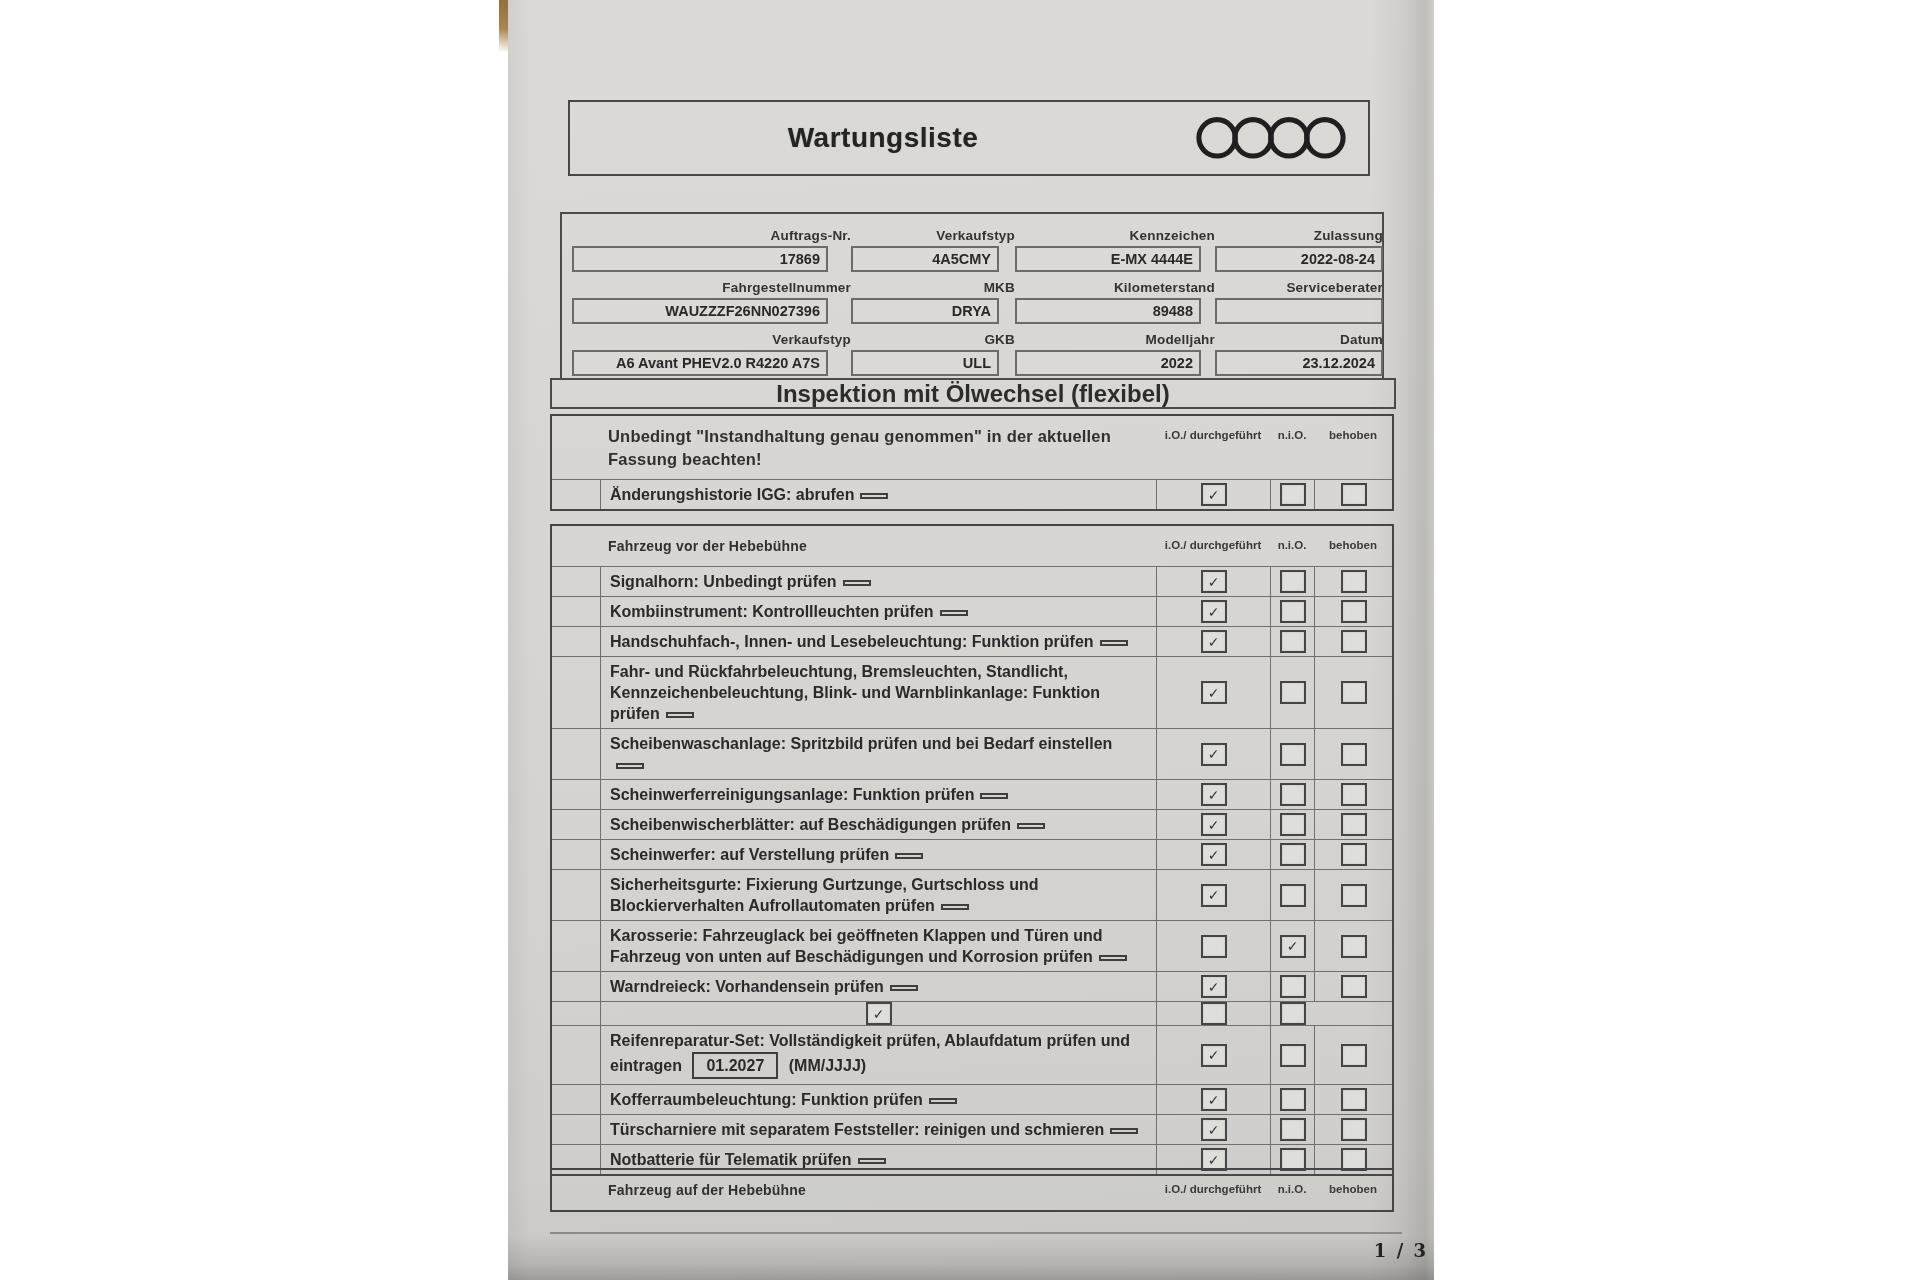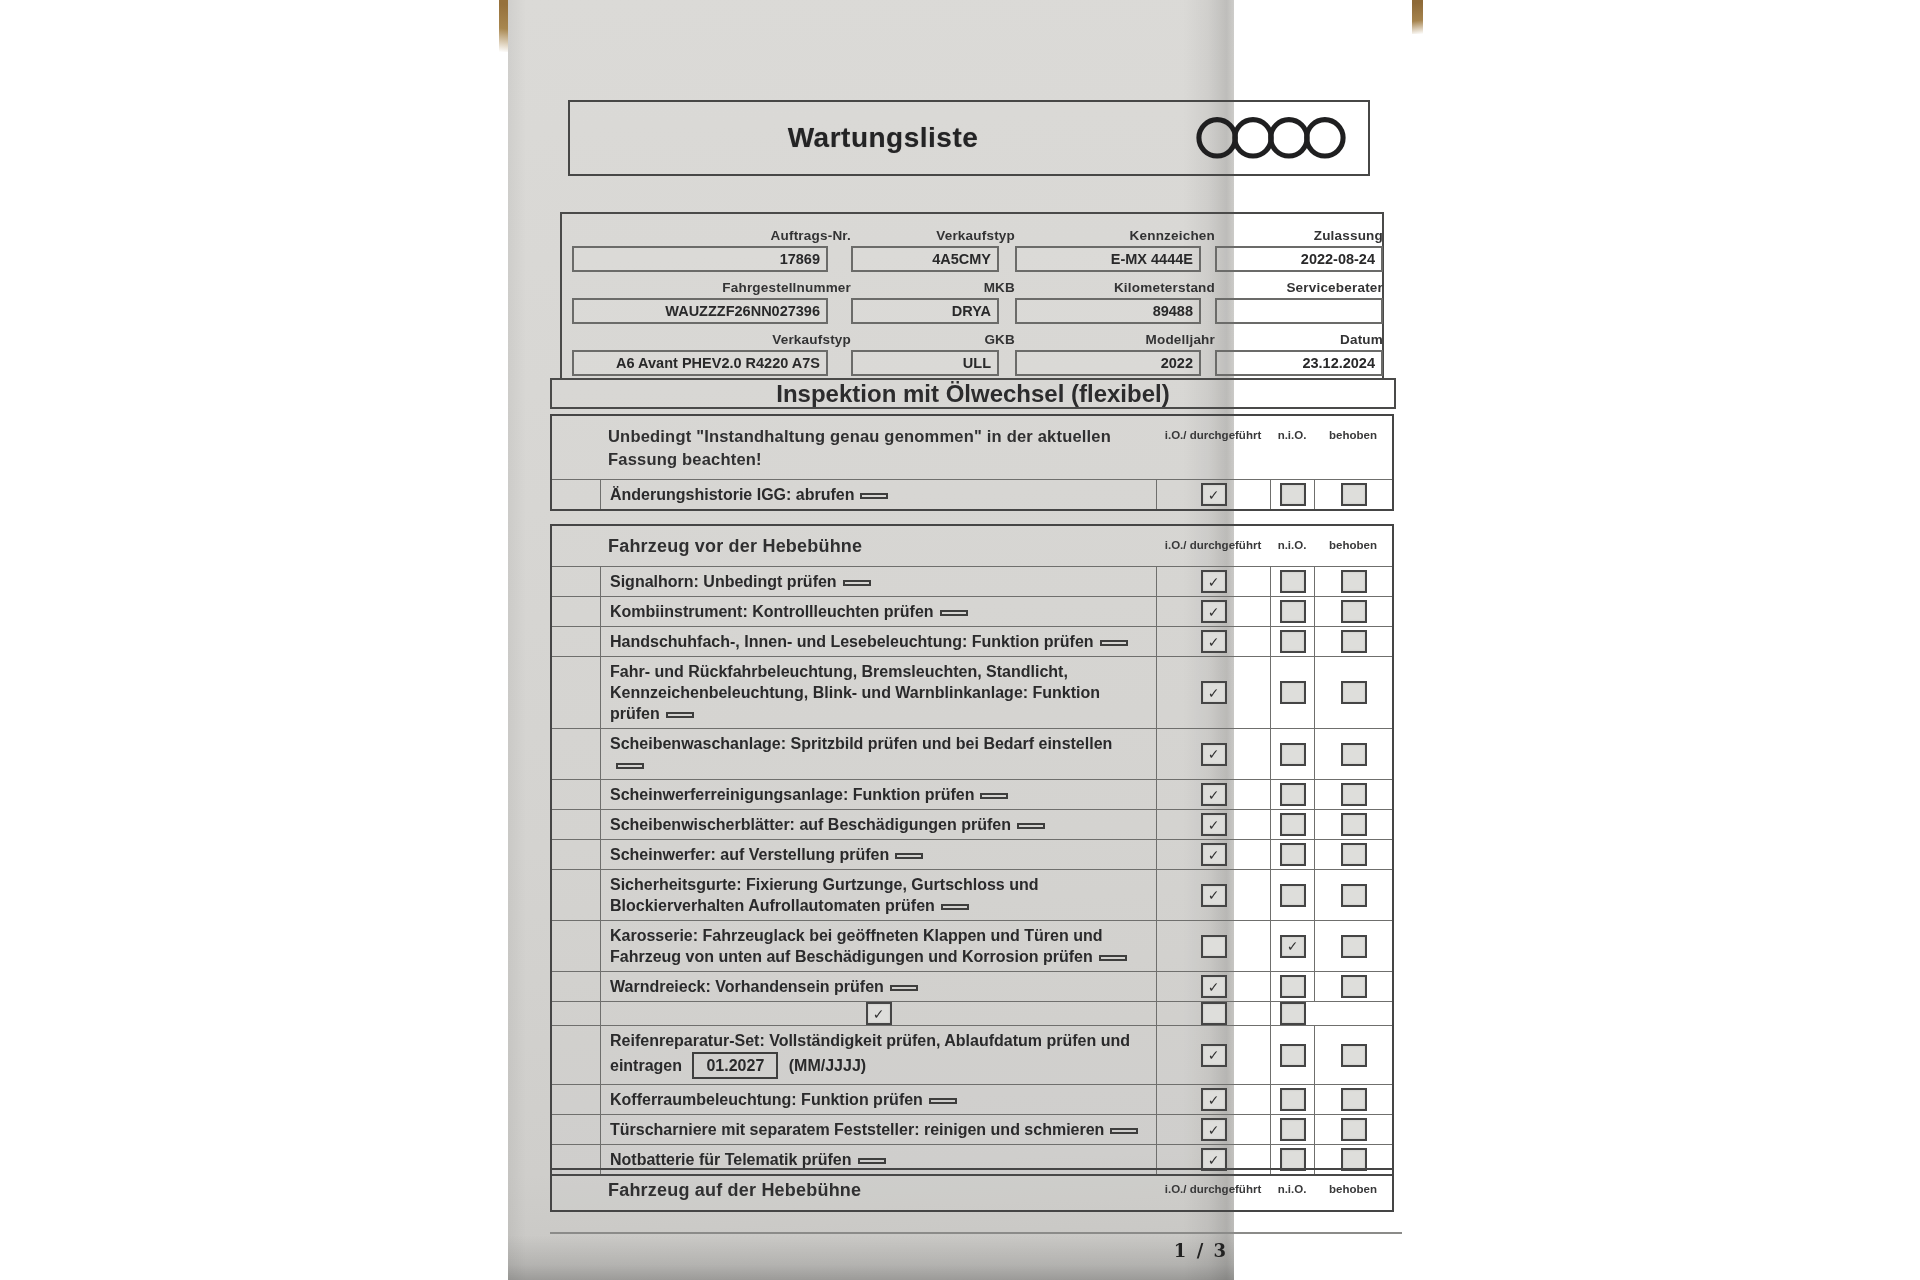--- a/index.html
+++ b/index.html
@@ -4,21 +4,21 @@
 <style>
   html,body{margin:0;padding:0;}
   body{
     width:1920px;height:1280px;position:relative;overflow:hidden;
     background:#ffffff;
     font-family:"Liberation Sans", sans-serif;
     -webkit-font-smoothing:antialiased;
   }
   
   .paper{
-    position:absolute;left:508px;top:0;width:726px;height:1280px;
+    position:absolute;left:508px;top:0;width:926px;height:1280px;
     background:linear-gradient(178deg,#dbdad7 0%,#d8d7d4 30%,#d4d3d0 65%,#cfcecb 90%,#c6c5c2 100%);
     color:#2b2b2c;
   }
   .paper::before{ 
     content:"";position:absolute;inset:0;pointer-events:none;
     background:
       linear-gradient(90deg,rgba(0,0,0,.05) 0,rgba(0,0,0,0) 2.5%,rgba(0,0,0,0) 93%,rgba(0,0,0,.05) 96.5%,rgba(0,0,0,.13) 99%,rgba(0,0,0,.06) 100%),
       linear-gradient(0deg,rgba(0,0,0,.22) 0,rgba(0,0,0,.10) 1.2%,rgba(0,0,0,0) 3.5%);
   }
   .corner{position:absolute;top:0;width:11px;height:52px;}
@@ -61,21 +61,21 @@
   }
   
   .section{
     position:absolute;left:42px;width:844px;
     border:2px solid #454545;box-sizing:border-box;background:rgba(255,255,255,.02);
   }
   .sec-head{
     display:grid;grid-template-columns:1fr 114px 44px 78px;align-items:start;
   }
   .sec-title{
-    padding:9px 8px 8px 56px;font-size:18px;font-weight:bold;color:#303031;line-height:23px;letter-spacing:.2px;
+    padding:9px 8px 8px 56px;font-size:14px;font-weight:bold;color:#303031;line-height:23px;letter-spacing:.2px;
   }
   .colh{font-size:11.5px;font-weight:bold;color:#39393a;text-align:center;padding-top:13px;white-space:nowrap;}
   .rows{display:block;}
   .row{
     display:grid;grid-template-columns:48px 1fr 114px 44px 78px;
     border-top:1.5px solid #6f6f6d;align-items:center;
   }
   .cell-gut{align-self:stretch;}
   .cell-txt{
     align-self:stretch;border-left:1.5px solid #6f6f6d;

